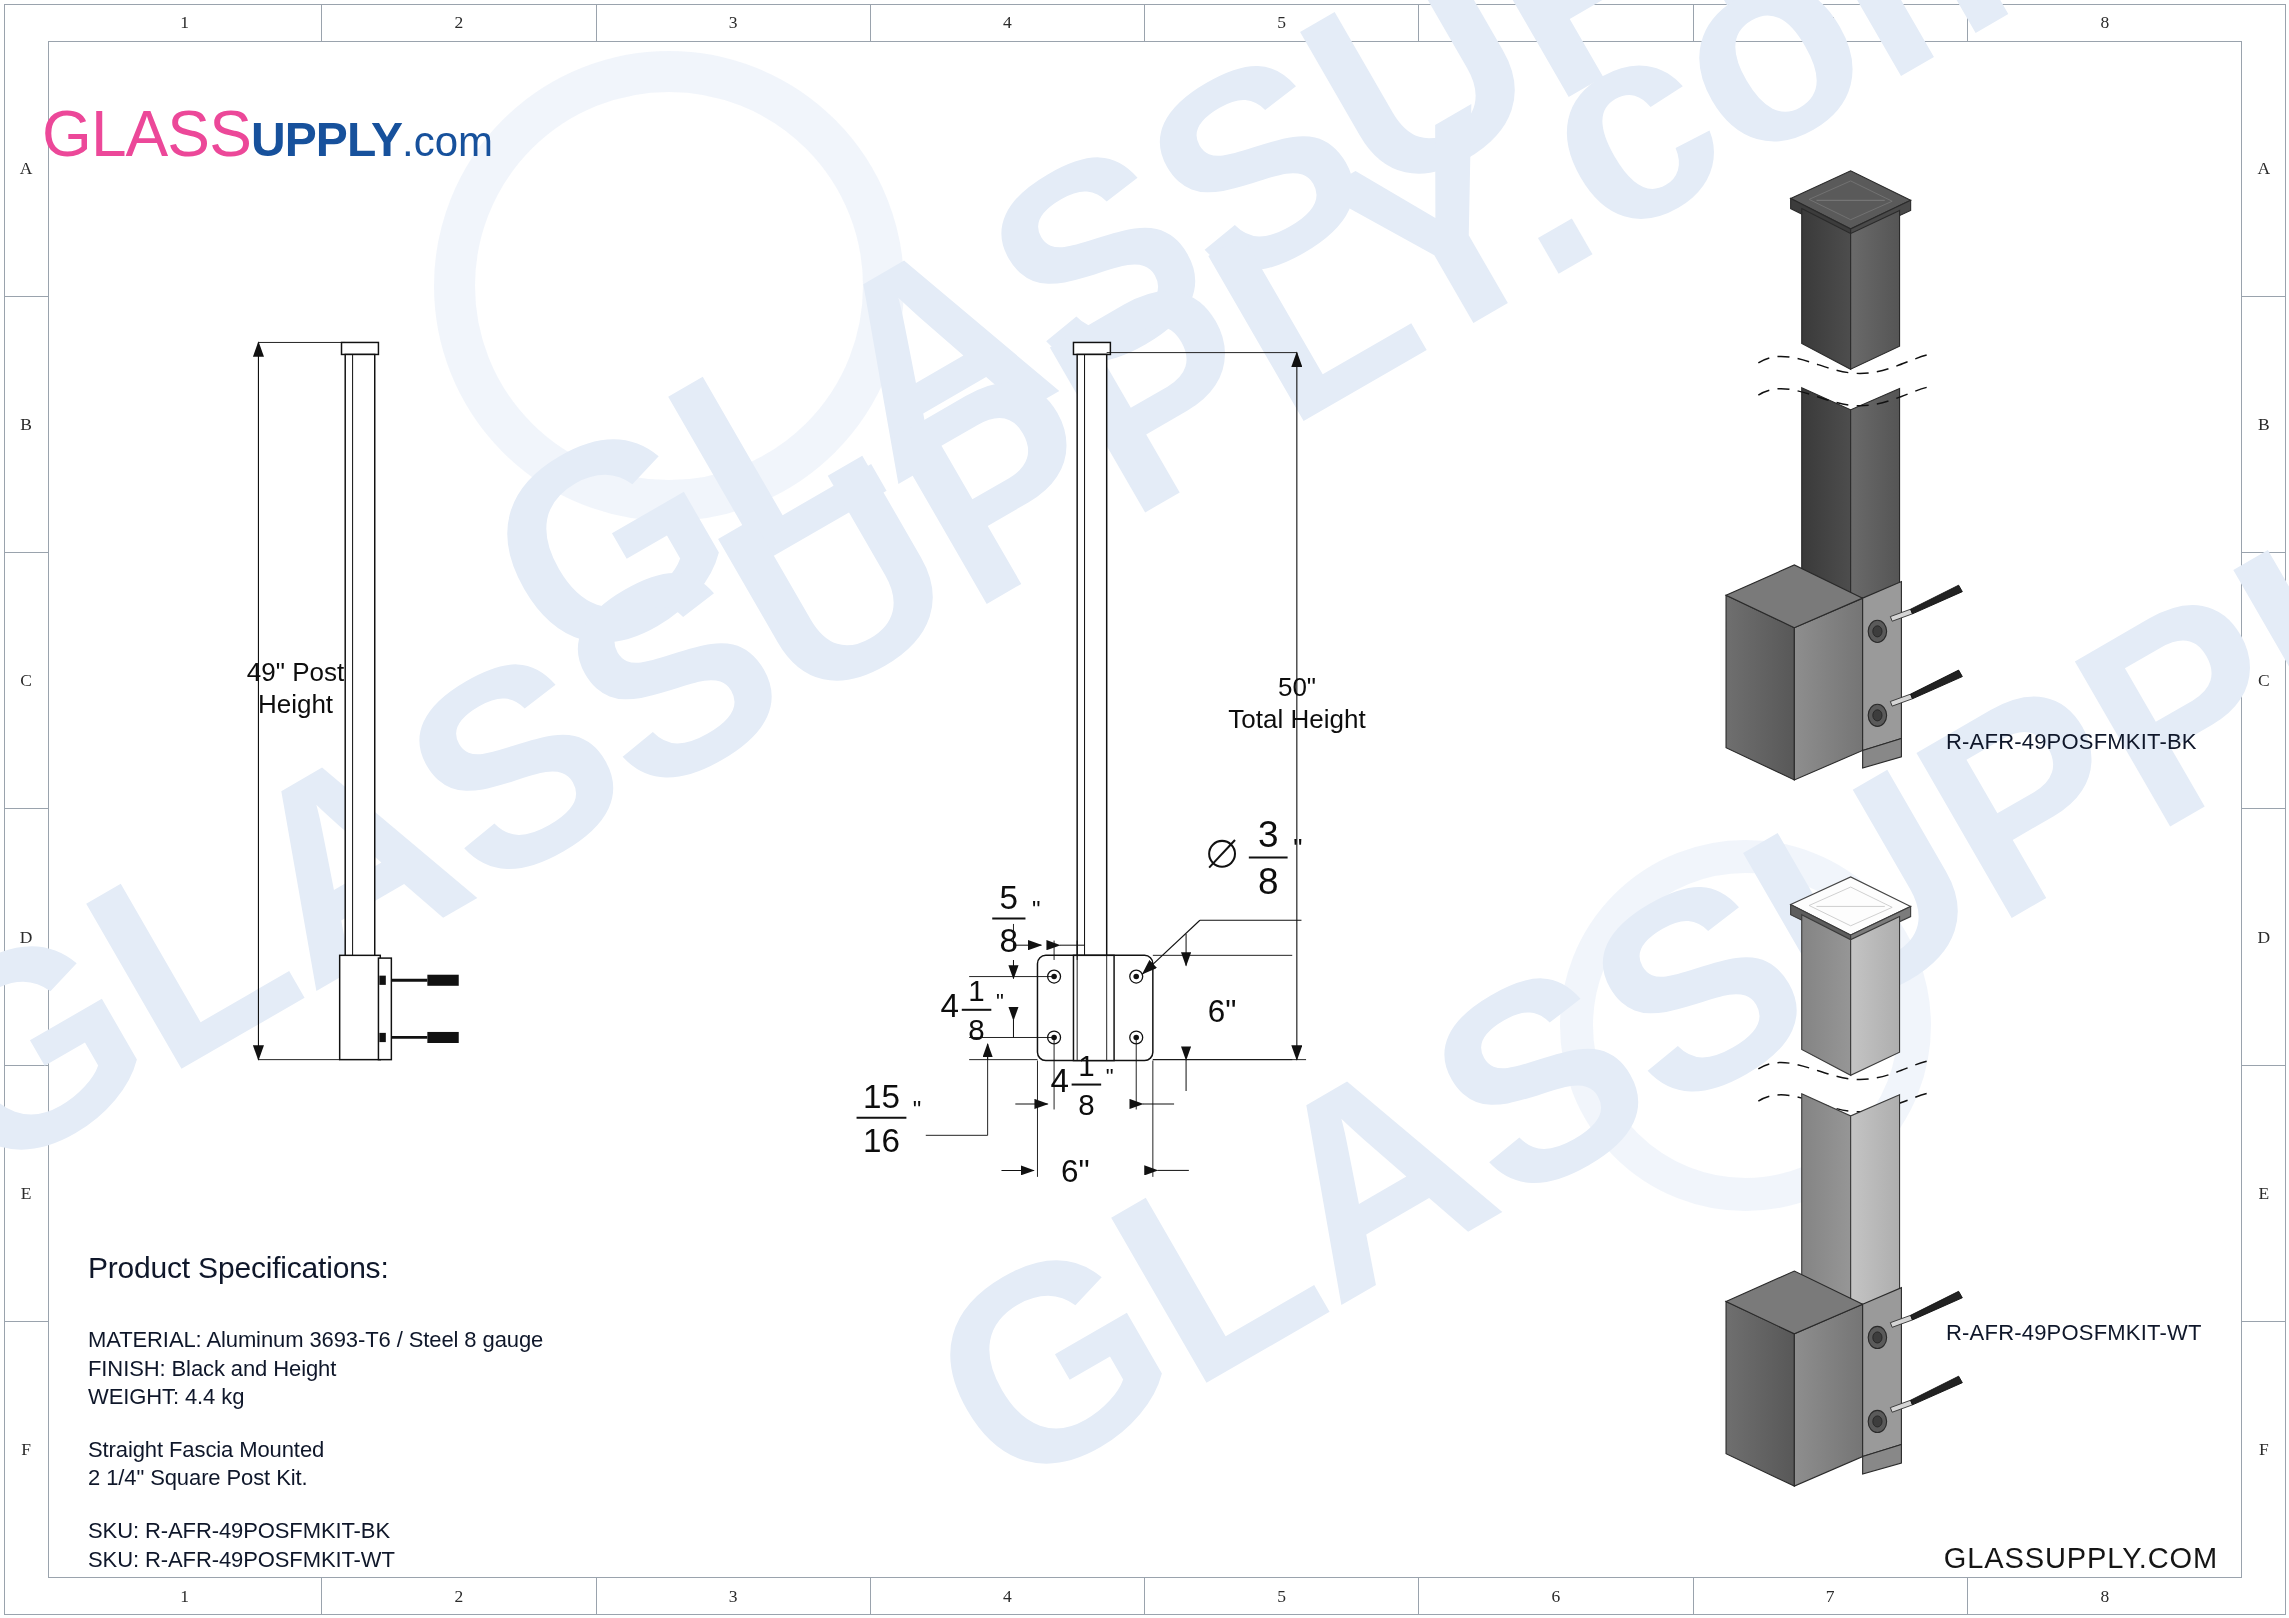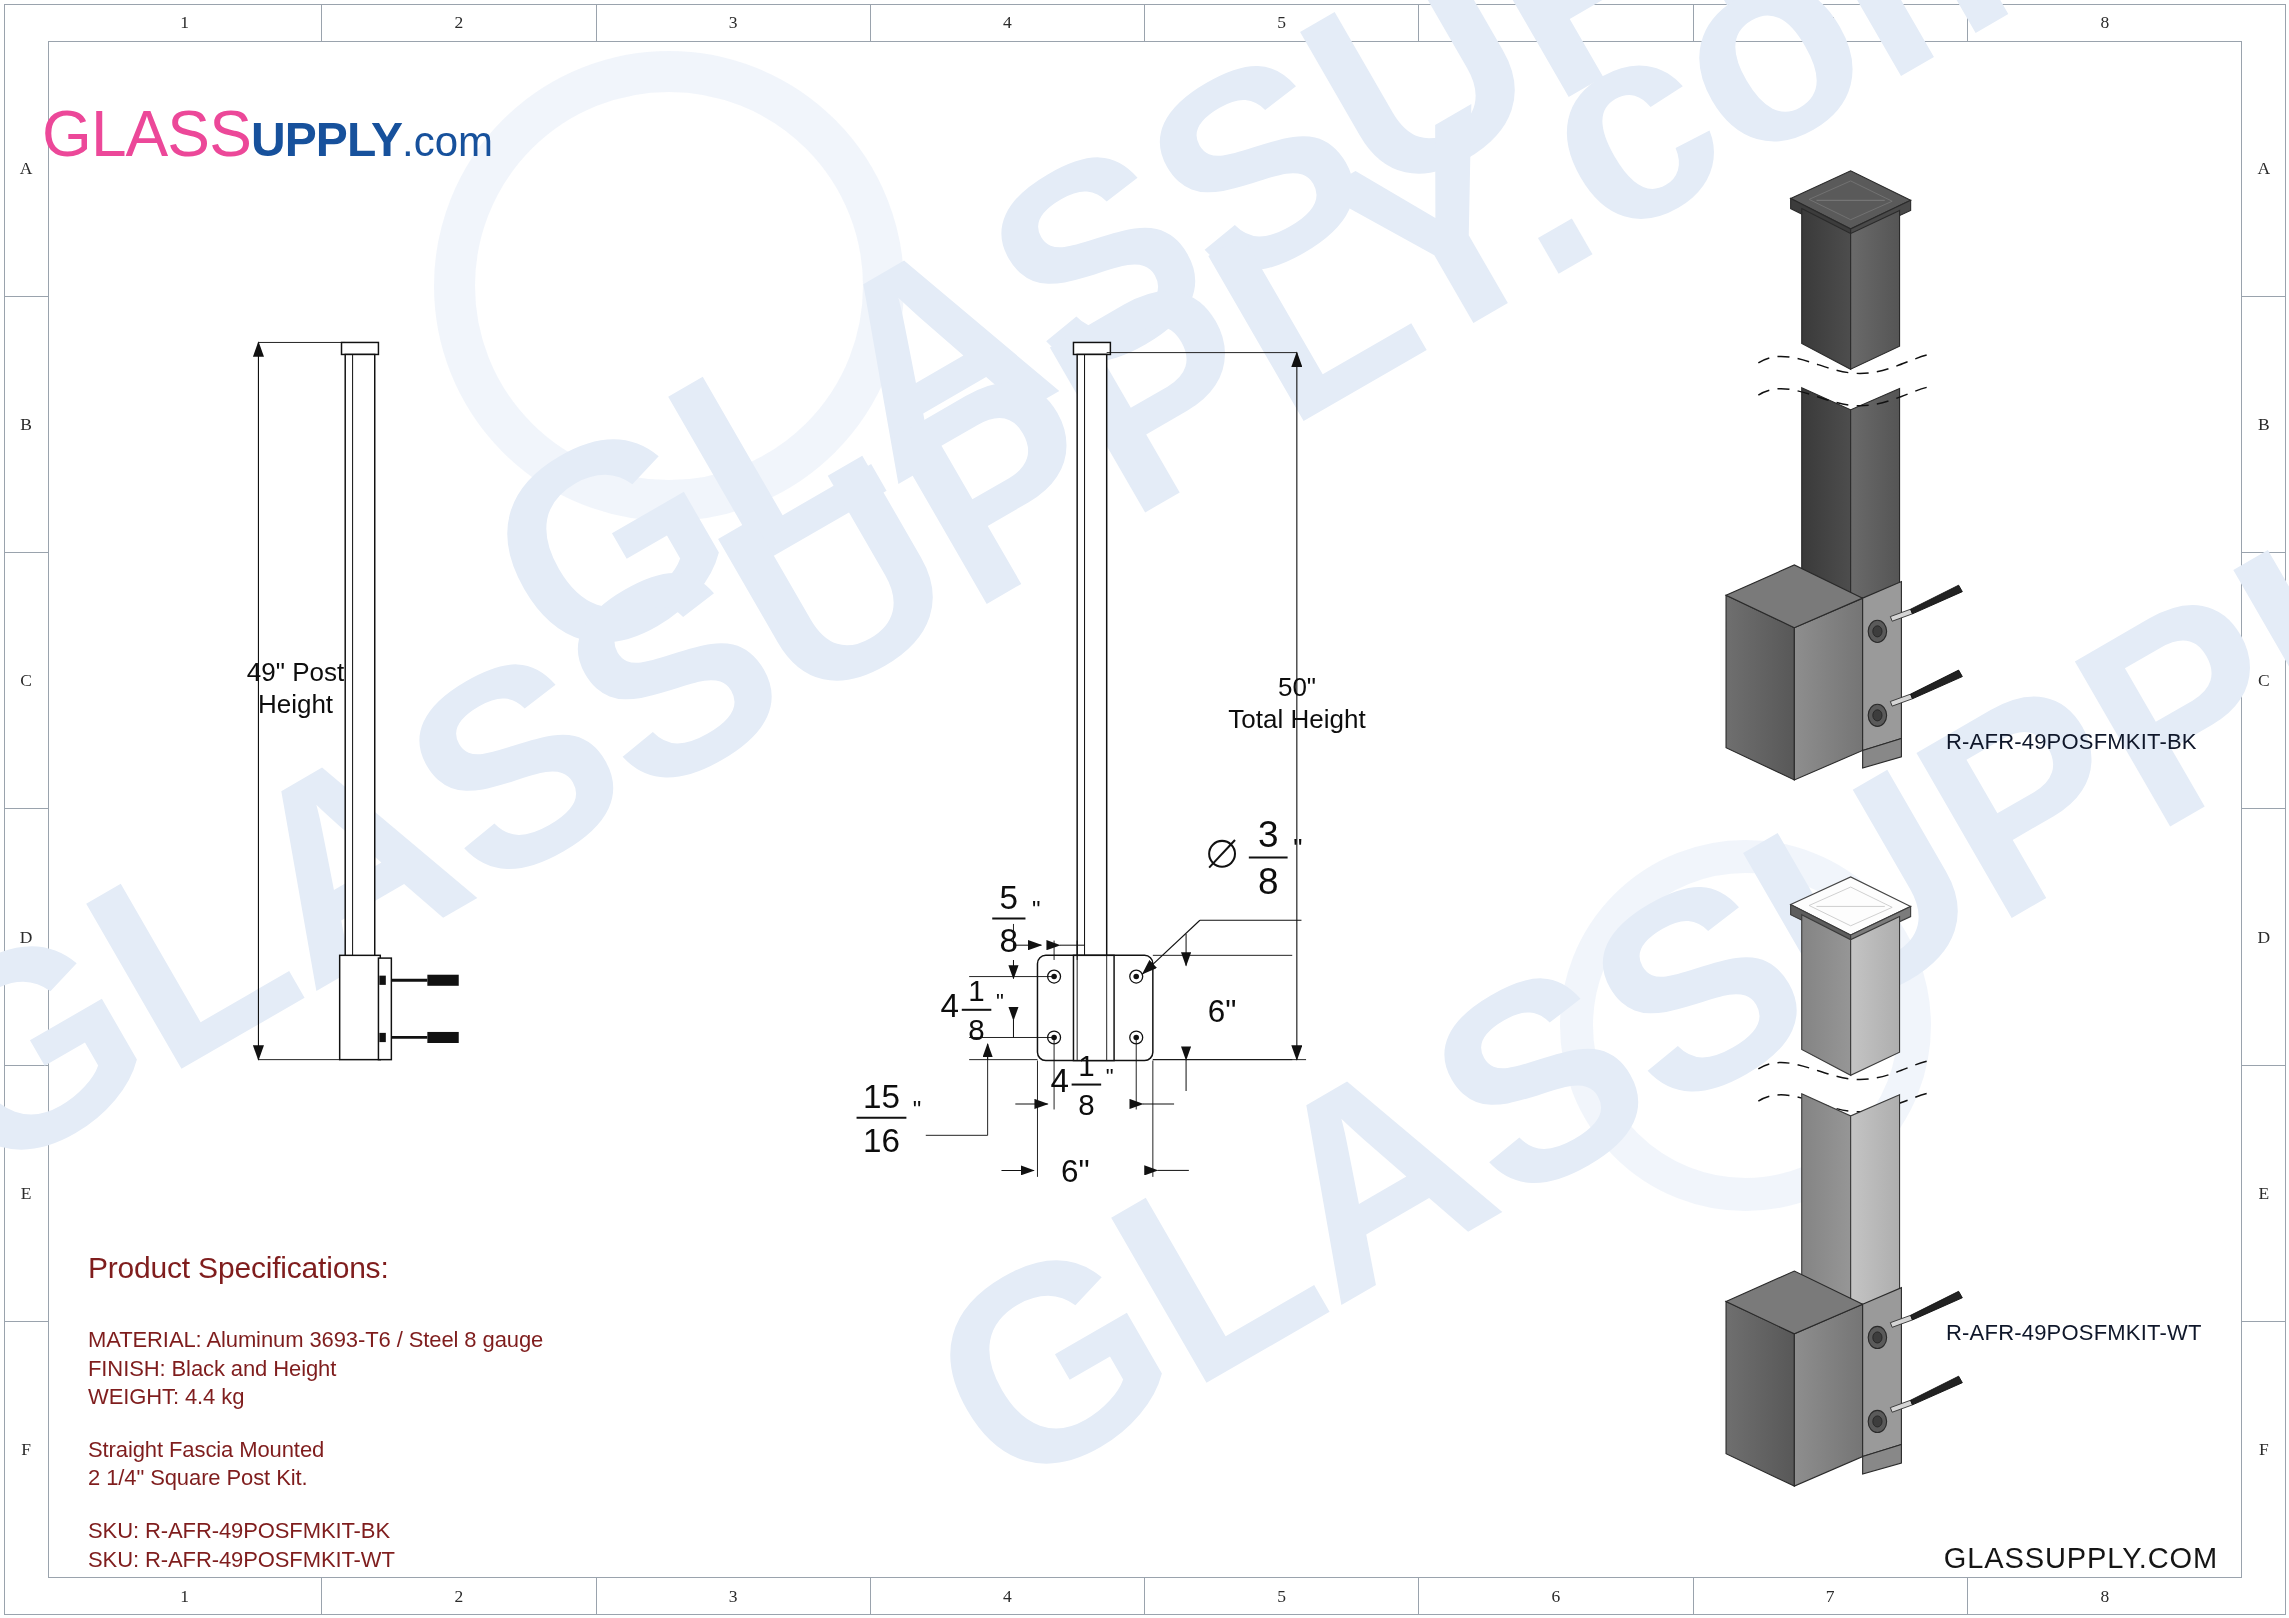--- a/index.html
+++ b/index.html
@@ -111,21 +111,21 @@
   }
   #logo .lg-bold {
     font-size: 48px; font-weight: 700; color: #17519c;
     letter-spacing: -0.9px;
   }
   #logo .lg-dot {
     font-size: 42px; font-weight: 400; color: #17519c;
   }
 
   
-  #specs { position: absolute; left: 88px; top: 1251px; color: #7f1d1d; }
+  #specs { position: absolute; left: 88px; top: 1251px; color: #0f172a; }
   #specs .spec-title {
     font-size: 30px; font-weight: 400; margin-bottom: 41px; letter-spacing: -0.2px;
   }
   #specs .spec-line { font-size: 22px; line-height: 1.3; letter-spacing: -0.1px; }
   #specs .spec-gap { height: 24px; }
 
   
   #footer-brand {
     position: absolute; right: 72px; bottom: 44px;
     font-size: 29px; letter-spacing: 0.9px;

